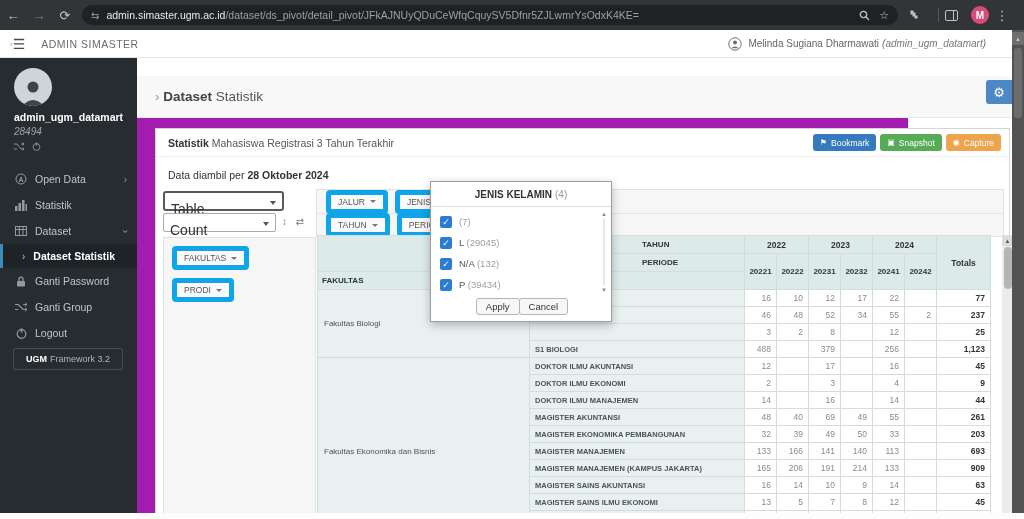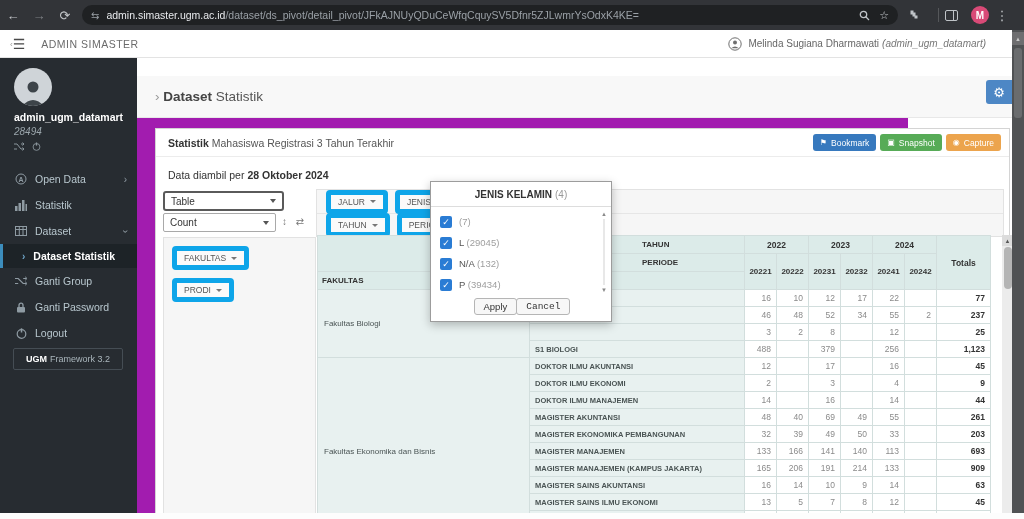--- a/index.html
+++ b/index.html
@@ -53,21 +53,21 @@
 
   #card { position:absolute; left:18px; top:52px; width:855px; height:404px; background:#fff; border:1px solid #d4d4d4; }
   #card-header { height:28px; border-bottom:1px solid #ececec; display:flex; align-items:center; padding:0 8px 0 12px; }
   #card-title { font-size:10.5px; color:#555; } #card-title b { color:#333; }
   #card-btns { margin-left:auto; display:flex; gap:4px; }
   .cbtn { height:17px; border:none; border-radius:3px; color:#fff; font-size:8.5px; font-family:inherit; padding:0 7px; display:flex; align-items:center; gap:4px; cursor:pointer; }
   .cbtn .bic { font-size:8px; }
   #data-note { position:absolute; left:12px; top:40px; font-size:10.5px; color:#333; }
 
   
-  .pvt-select { position:absolute; background:#fff; font-size:10px; color:#333; display:flex; align-items:center; padding:8px 6px; cursor:pointer; }
+  .pvt-select { position:absolute; background:#fff; font-size:14px; color:#333; display:flex; padding:8px 6px; cursor:pointer; }
   .pvt-select .car { margin-left:auto; width:0; height:0; border-left:3.5px solid transparent; border-right:3.5px solid transparent; border-top:4px solid #555; }
   #sel-renderer { left:7px; top:62px; width:121px; height:19px; border:2px solid #5a5a5a; border-radius:3px; }
   #sel-agg { left:7px; top:84px; width:113px; height:19px; border:1px solid #a9a9a9; border-radius:2px; }
   #agg-arrows { position:absolute; left:126px; top:87px; color:#777; font-size:10px; letter-spacing:3px; }
   #rowattrs { position:absolute; left:7px; top:108px; width:153px; height:296px; background:#f6f6f6; border:1px solid #e2e2e2; }
   #colattrs { position:absolute; left:160px; top:60px; width:688px; height:48px; background:#f6f6f6; border:1px solid #e2e2e2; }
   .attr-row { height:23px; display:flex; align-items:center; padding-left:9px; gap:7px; }
   .attr-row + .attr-row { border-top:1px solid #e6e6e6; }
   .pill { background:#fafafa; border:5px solid #0ea5e9; border-radius:4px; padding:2px 7px; font-size:8.5px; color:#555; display:inline-flex; align-items:center; gap:5px; cursor:pointer; }
   .pill .tri { width:0; height:0; border-left:3px solid transparent; border-right:3px solid transparent; border-top:3.5px solid #777; }
@@ -101,21 +101,21 @@
   #fm-list { position:absolute; left:0; top:25px; width:182px; height:88px; padding:4px 0 0 9px; }
   .fm-item { height:21px; display:flex; align-items:center; gap:7px; }
   .fm-check { width:12px; height:12px; background:#2a7cd4; border-radius:2px; color:#fff; font-size:9px; line-height:12px; text-align:center; cursor:pointer; }
   .fm-label { font-size:9.5px; color:#555; } .fm-label .c { color:#9e9e9e; }
   #fm-scroll { position:absolute; right:3px; top:29px; width:8px; height:82px; }
   #fm-scroll .a { color:#8a8a8a; font-size:6px; text-align:center; cursor:pointer; }
   #fm-scroll .track { position:absolute; top:8px; bottom:8px; left:3px; width:2px; background:#e8e8e8; }
   #fm-scroll .a.dn { position:absolute; bottom:0; left:0; right:0; }
   #fm-foot { position:absolute; left:0; bottom:6px; width:182px; display:flex; justify-content:center; }
   .fm-btn { font-family:inherit; font-size:9.5px; color:#333; background:#f7f7f7; border:1px solid #b5b5b5; border-radius:3px; padding:2px 9px; cursor:pointer; }
-  .fm-btn + .fm-btn { margin-left:-1px;font-family:Liberation Mono, monospace; }
+  .fm-btn + .fm-btn { margin-left:-1px; }
 
   
   #right-strip { left:1012px; top:30px; width:12px; height:483px; background:#505254; }
   #right-strip .up { position:absolute; left:0; top:2px; width:12px; height:13px; background:#6e6e70; color:#c9c9c9; font-size:6px; display:flex; align-items:center; justify-content:center; }
   #right-strip .thumb { position:absolute; left:2px; top:18px; width:8px; height:70px; background:#6a6c6e; border-radius:3px; }
   #bottom-strip { left:0; top:513px; width:1024px; height:6px; background:#fdfdfd; }
   svg { display:block; }
 </style>
 </head>
 <body>
@@ -227,35 +227,35 @@
           </span>
           <span>Dataset</span>
           <span class="chev" style="transform:rotate(90deg)">›</span>
         </div>
         <div class="sb-item active-sub">
           <span class="subarrow">›</span>
           <span>Dataset Statistik</span>
         </div>
         <div class="sb-item">
           <span class="ic">
+            <svg width="10" height="11" viewBox="0 0 10 11">
+              <rect x="1" y="5" width="8" height="5.5" rx="1" fill="#8f9ba3"></rect>
+              <path d="M3 5V3.2a2 2 0 0 1 4 0V5" fill="none" stroke="#8f9ba3" stroke-width="1.3"></path>
+            </svg>
+          </span>
+          <span>Ganti Password</span>
+        </div>
+        <div class="sb-item">
+          <span class="ic">
             <svg width="12" height="10" viewBox="0 0 12 10">
               <path d="M0 2.5h3.2l5 5h3M0 7.5h3.2M8.2 2.5h3" stroke="#8f9ba3" fill="none" stroke-width="1.2"></path>
               <path d="M10.2 0.8 12 2.5 10.2 4.2M10.2 5.8 12 7.5 10.2 9.2" stroke="#8f9ba3" fill="none"></path>
             </svg>
           </span>
           <span>Ganti Group</span>
-        </div>
-        <div class="sb-item">
-          <span class="ic">
-            <svg width="10" height="11" viewBox="0 0 10 11">
-              <rect x="1" y="5" width="8" height="5.5" rx="1" fill="#8f9ba3"></rect>
-              <path d="M3 5V3.2a2 2 0 0 1 4 0V5" fill="none" stroke="#8f9ba3" stroke-width="1.3"></path>
-            </svg>
-          </span>
-          <span>Ganti Password</span>
         </div>
         <div class="sb-item">
           <span class="ic">
             <svg width="11" height="11" viewBox="0 0 11 11">
               <circle cx="5.5" cy="6" r="4.3" fill="none" stroke="#8f9ba3" stroke-width="1.2"></circle>
               <line x1="5.5" y1="0.3" x2="5.5" y2="4.5" stroke="#8f9ba3" stroke-width="1.5"></line>
             </svg>
           </span>
           <span>Logout</span>
         </div>

